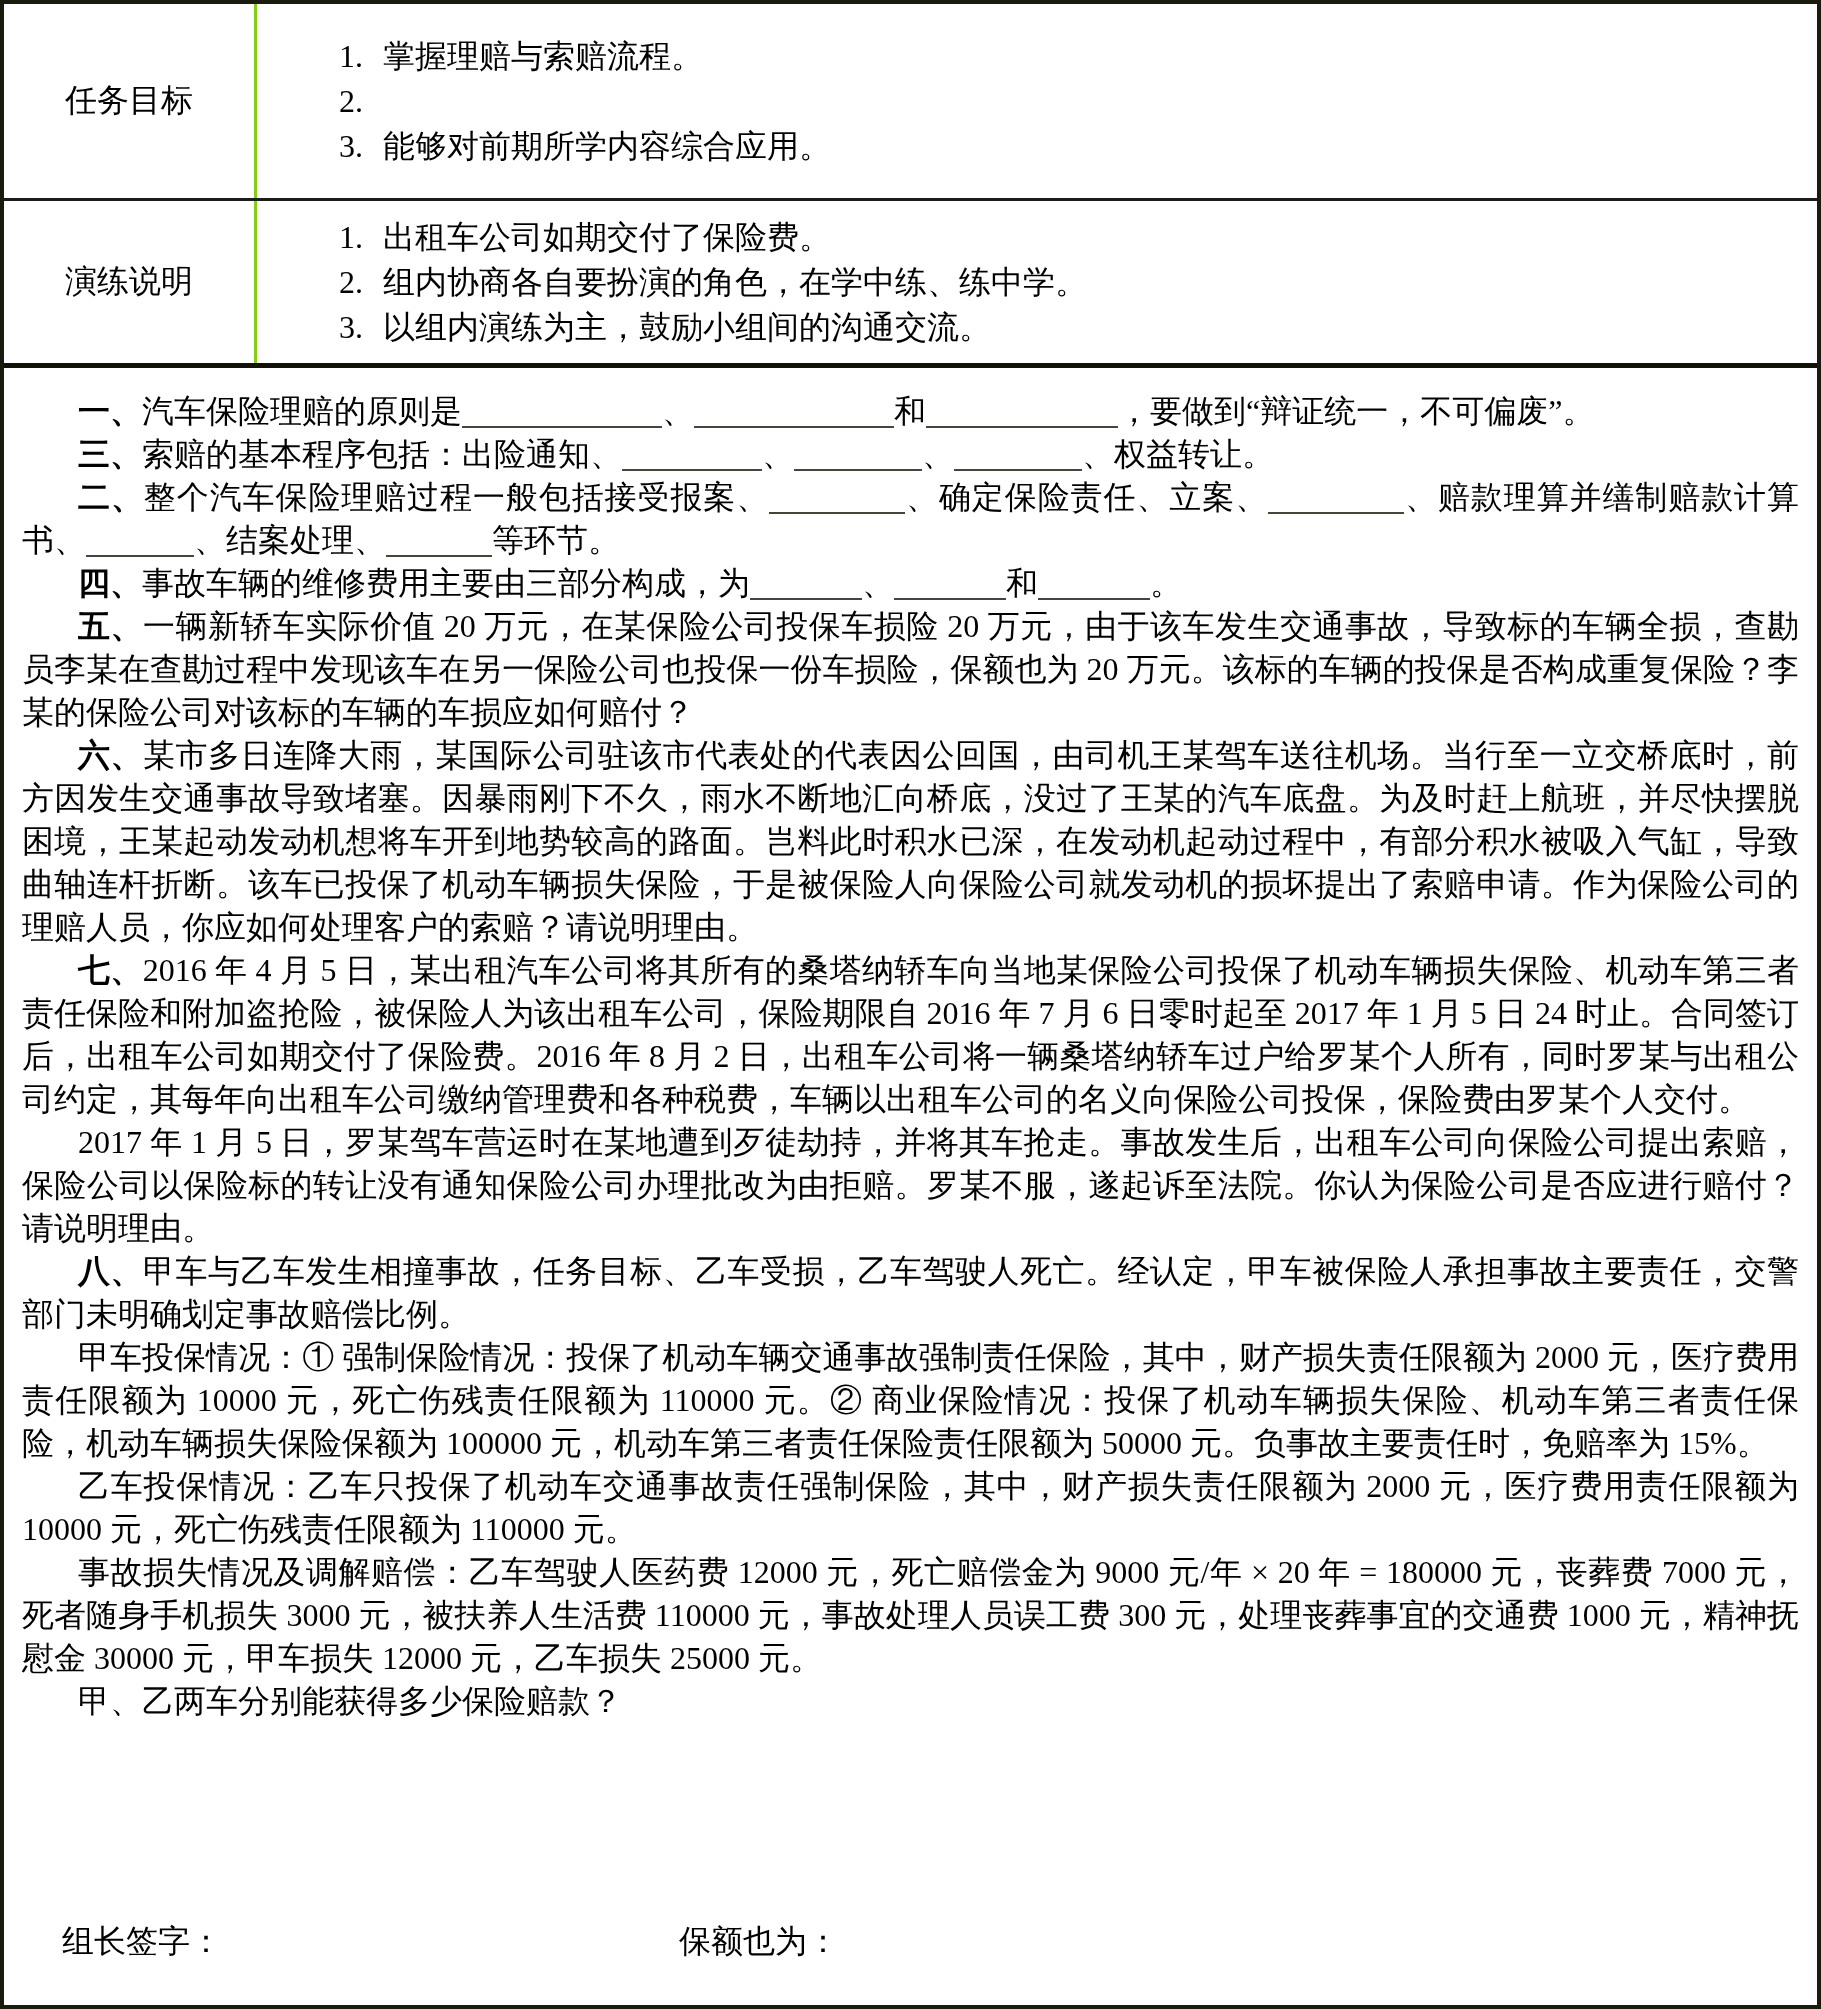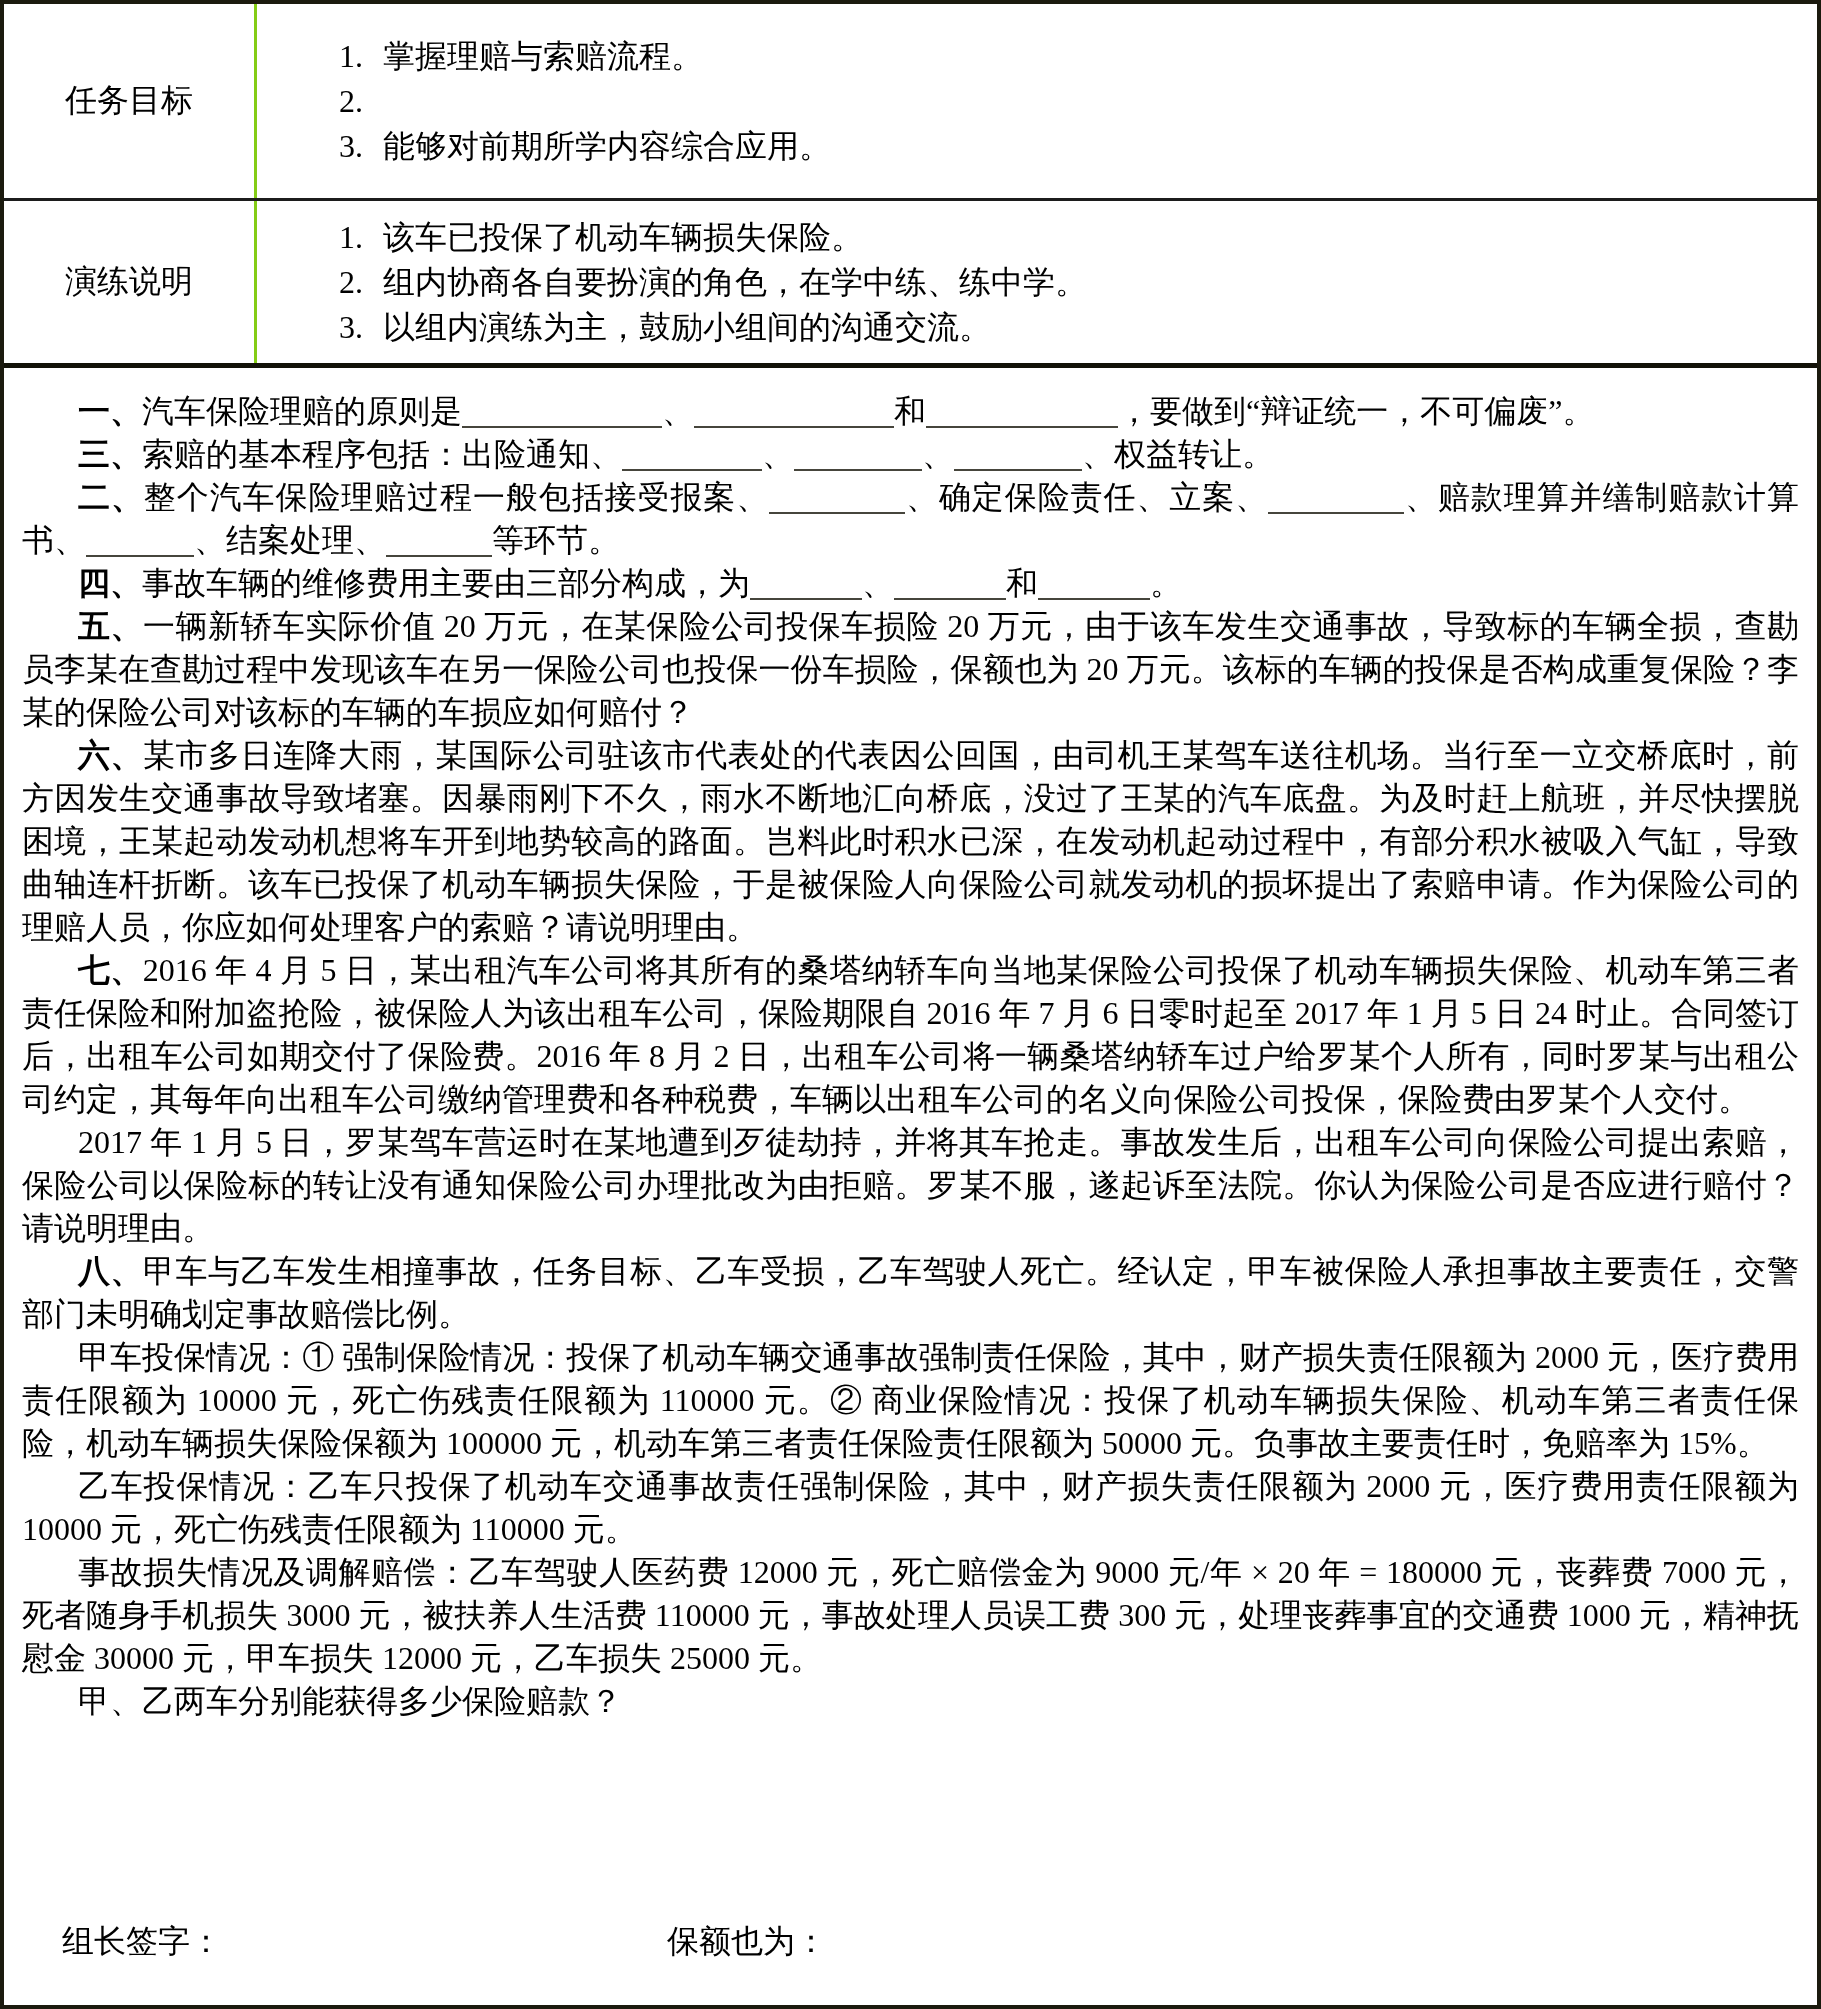--- a/index.html
+++ b/index.html
@@ -44,21 +44,21 @@
   .b{font-weight:bold;}
   .blank{
     display:inline-block;
     height:30px;
     border-bottom:2px solid #46453c;
     vertical-align:-6px;
   }
   
   .sig-row{
     position:absolute;left:0;bottom:42px;
-    display:flex;font-size:32px;text-indent:0;
+    display:flex;font-size:32px;text-indent:0;gap:12px;
   }
   .sig-leader{margin-left:58px;}
   .sig-teacher{margin-left:445px;}
 </style>
 </head>
 <body>
 
 <div class="page">
 
   <div class="task-table">
@@ -78,21 +78,21 @@
           <span>能够对前期所学内容综合应用。</span>
         </div>
       </div>
     </div>
 
     <div class="t-row r2">
       <div class="t-label">演练说明</div>
       <div class="t-content">
         <div class="t-item">
           <span class="t-num">1.</span>
-          <span>该车已投保了机动车辆损失保险。</span>
+          <span>出租车公司如期交付了保险费。</span>
         </div>
         <div class="t-item">
           <span class="t-num">2.</span>
           <span>组内协商各自要扮演的角色，在学中练、练中学。</span>
         </div>
         <div class="t-item">
           <span class="t-num">3.</span>
           <span>以组内演练为主，鼓励小组间的沟通交流。</span>
         </div>
       </div>

